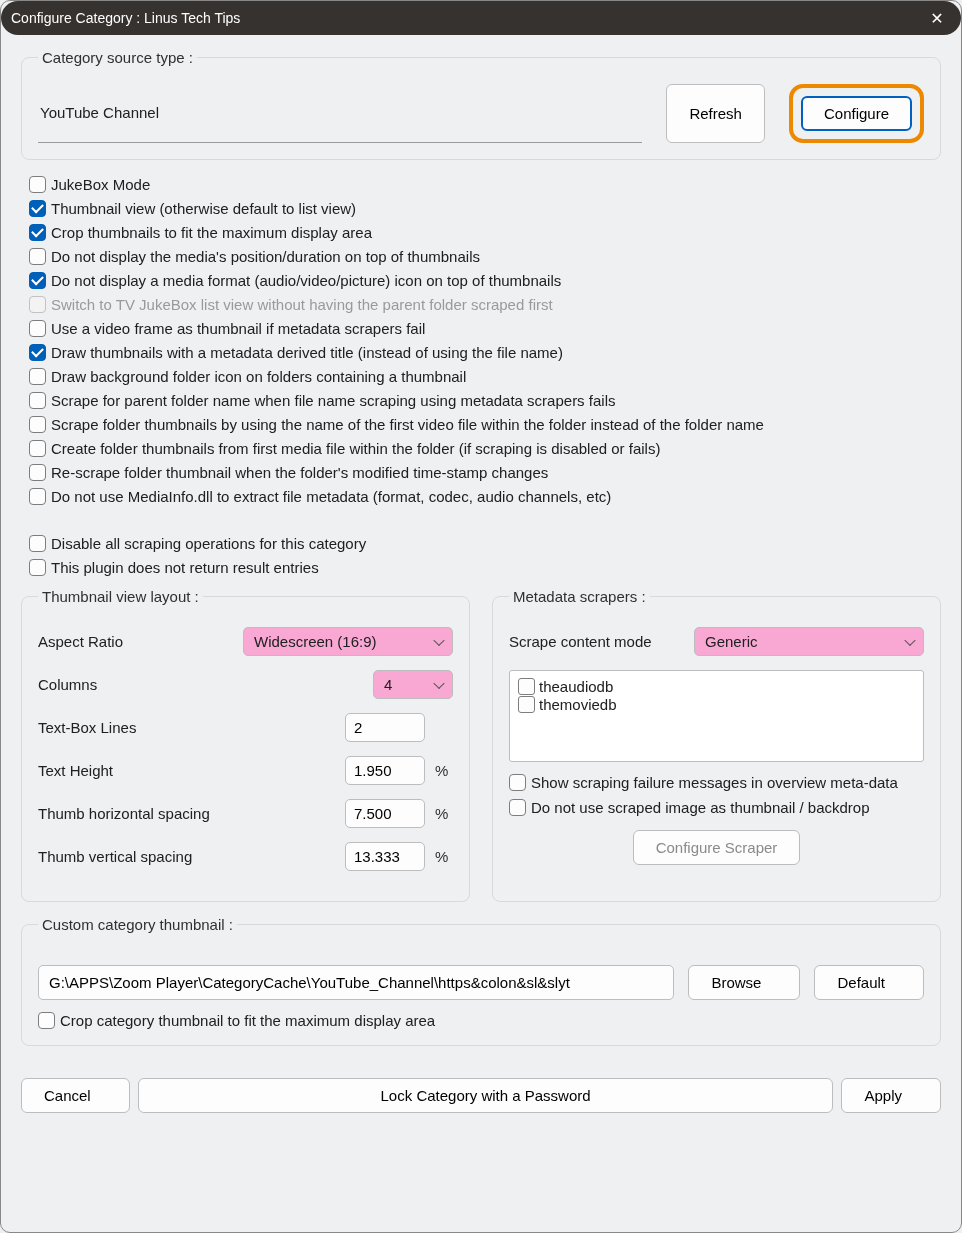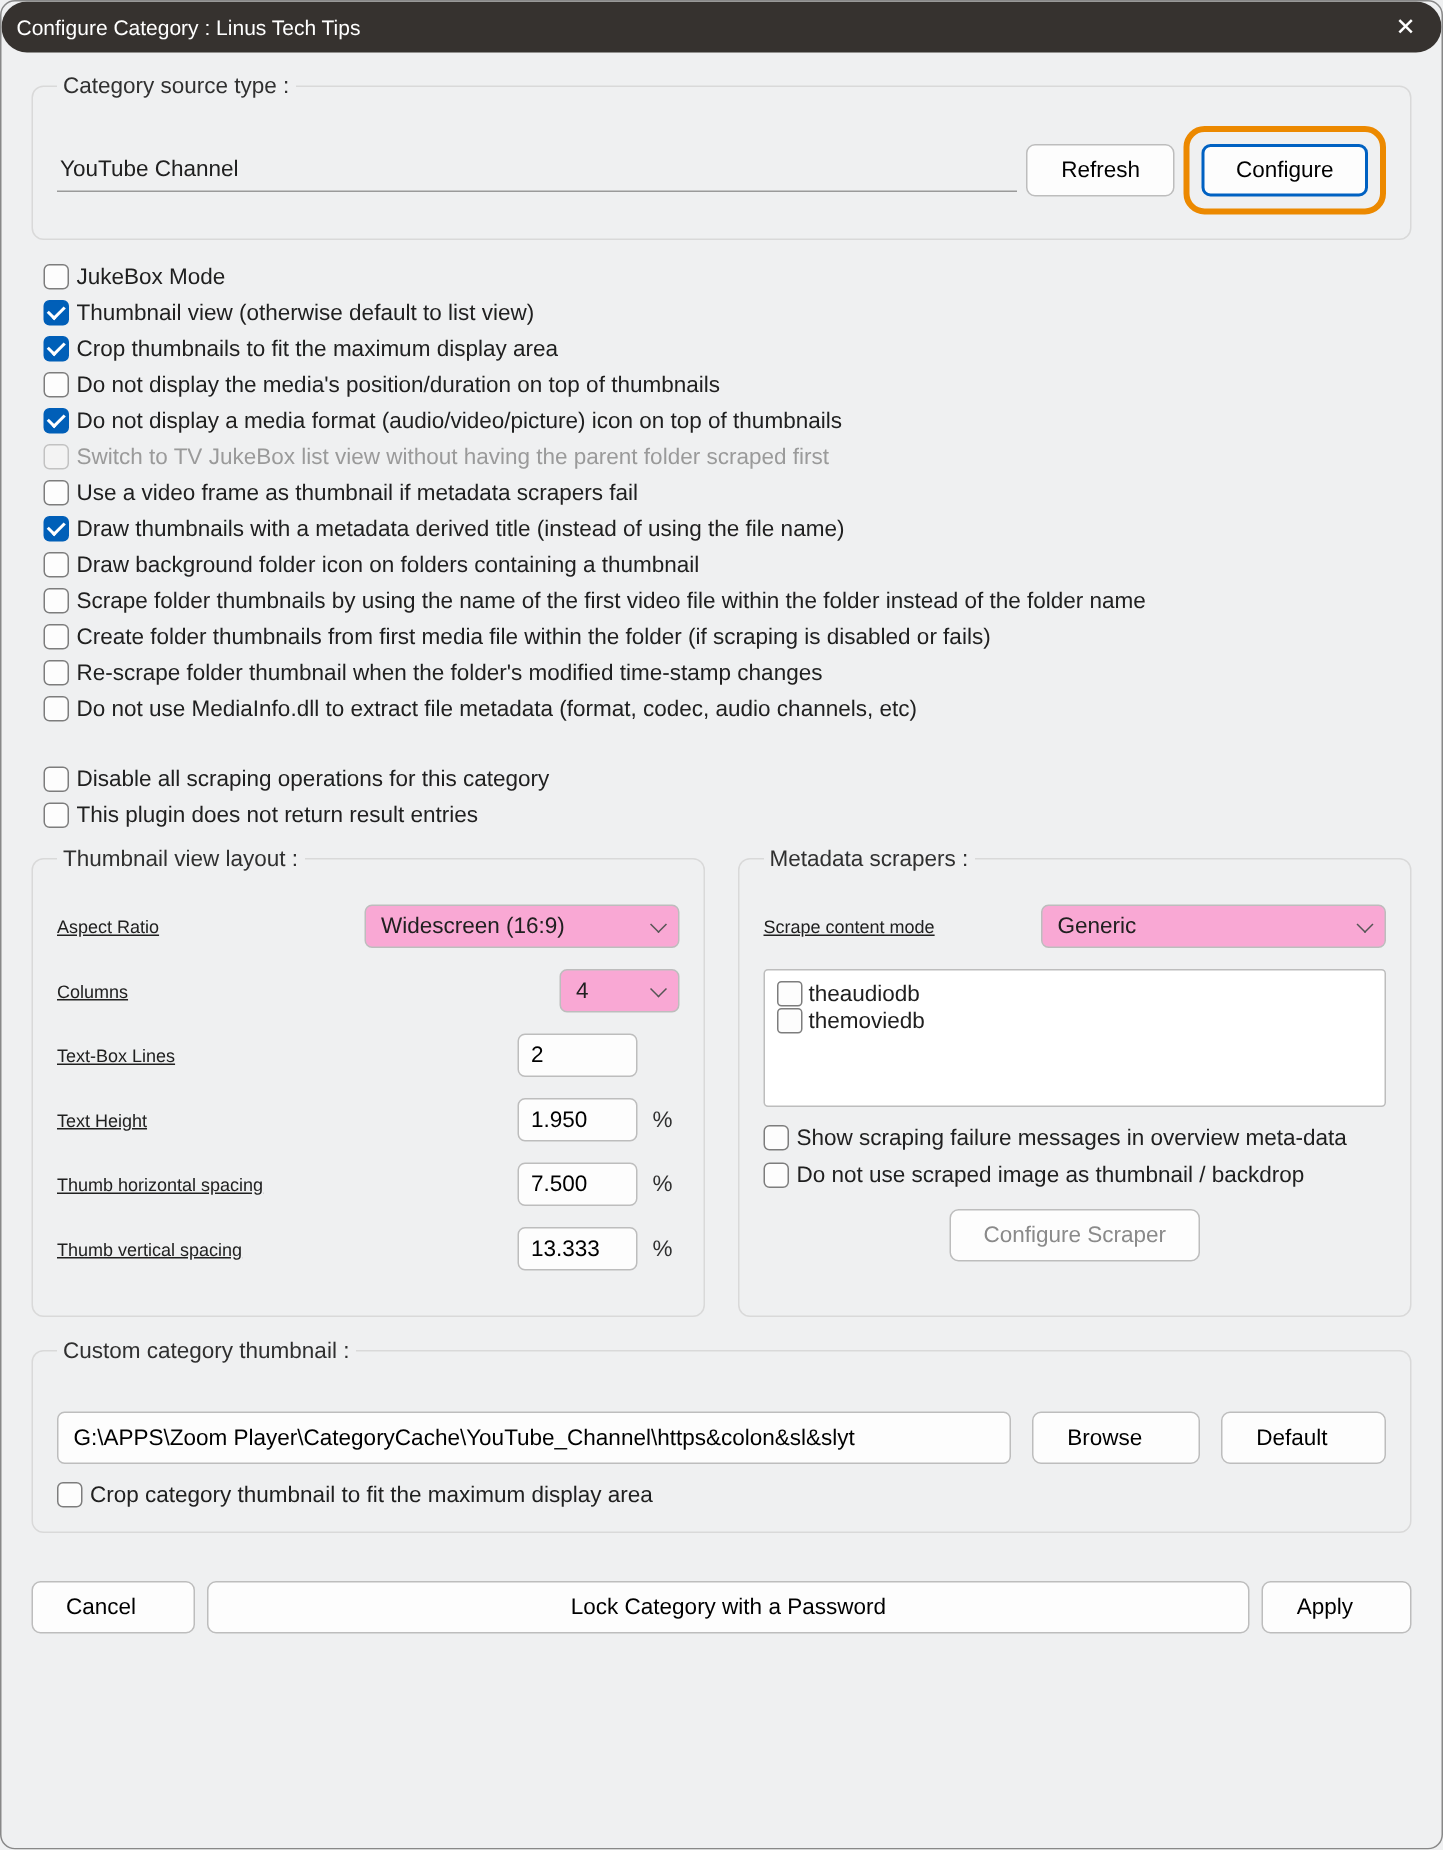--- a/index.html
+++ b/index.html
@@ -49,22 +49,21 @@
     padding: 12px 16px 16px 16px;
     position: relative;
   }
   fieldset > legend {
     padding: 0 4px;
     color: #303030;
     font-size: 15px;
   }
   .src-row {
     display: flex;
-    align-items: center;
-    gap: 6px;
+    gap: 24px;
     padding-top: 6px;
   }
   .underline-input {
     flex: 1;
     border: none;
     border-bottom: 1px solid #9a9a9a;
     background: transparent;
     font-size: 15px;
     padding: 4px 2px 6px 2px;
     color: #202020;
@@ -134,21 +133,21 @@
     gap: 22px;
     margin-top: 8px;
   }
   .two-col > fieldset { flex: 1; }
   .form-row {
     display: flex;
     align-items: center;
     margin: 10px 0 14px 0;
     gap: 10px;
   }
-  .form-row .lbl { flex: 1; font-size:12px;text-decoration:underline; }
+  .form-row .lbl { flex: 1; font-size:15px; }
   .sel {
     border: 1px solid #bdbdbd;
     border-radius: 5px;
     background: #f9a8d4;
     padding: 5px 28px 5px 10px;
     font-size: 15px;
     position: relative;
     min-width: 80px;
     cursor: pointer;
   }
@@ -266,20 +265,24 @@
         <div class="check-item">
           <span class="cb checked"></span>
           <span>Draw thumbnails with a metadata derived title (instead of using the file name)</span>
         </div>
         <div class="check-item">
           <span class="cb"></span>
           <span>Draw background folder icon on folders containing a thumbnail</span>
         </div>
         <div class="check-item">
           <span class="cb"></span>
+          <span>Scrape for parent folder name when file name scraping using metadata scrapers fails</span>
+        </div>
+        <div class="check-item">
+          <span class="cb"></span>
           <span>Scrape folder thumbnails by using the name of the first video file within the folder instead of the folder name</span>
         </div>
         <div class="check-item">
           <span class="cb"></span>
           <span>Create folder thumbnails from first media file within the folder (if scraping is disabled or fails)</span>
         </div>
         <div class="check-item">
           <span class="cb"></span>
           <span>Re-scrape folder thumbnail when the folder's modified time-stamp changes</span>
         </div>

